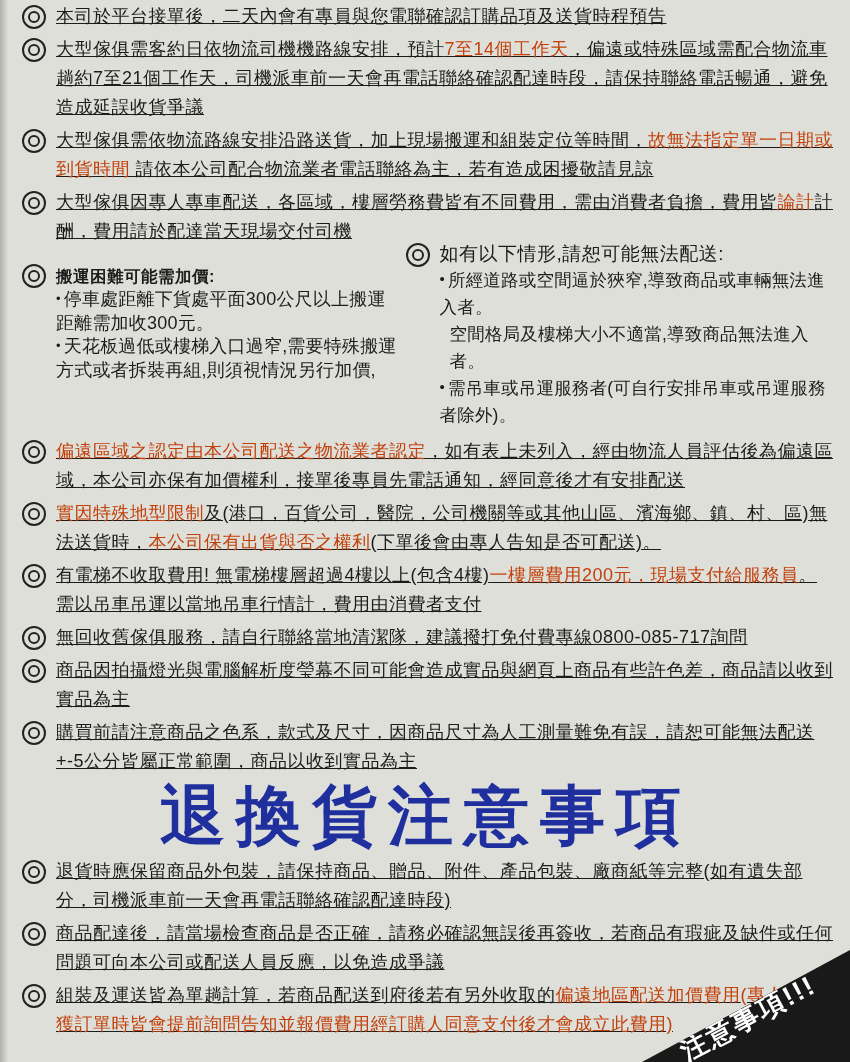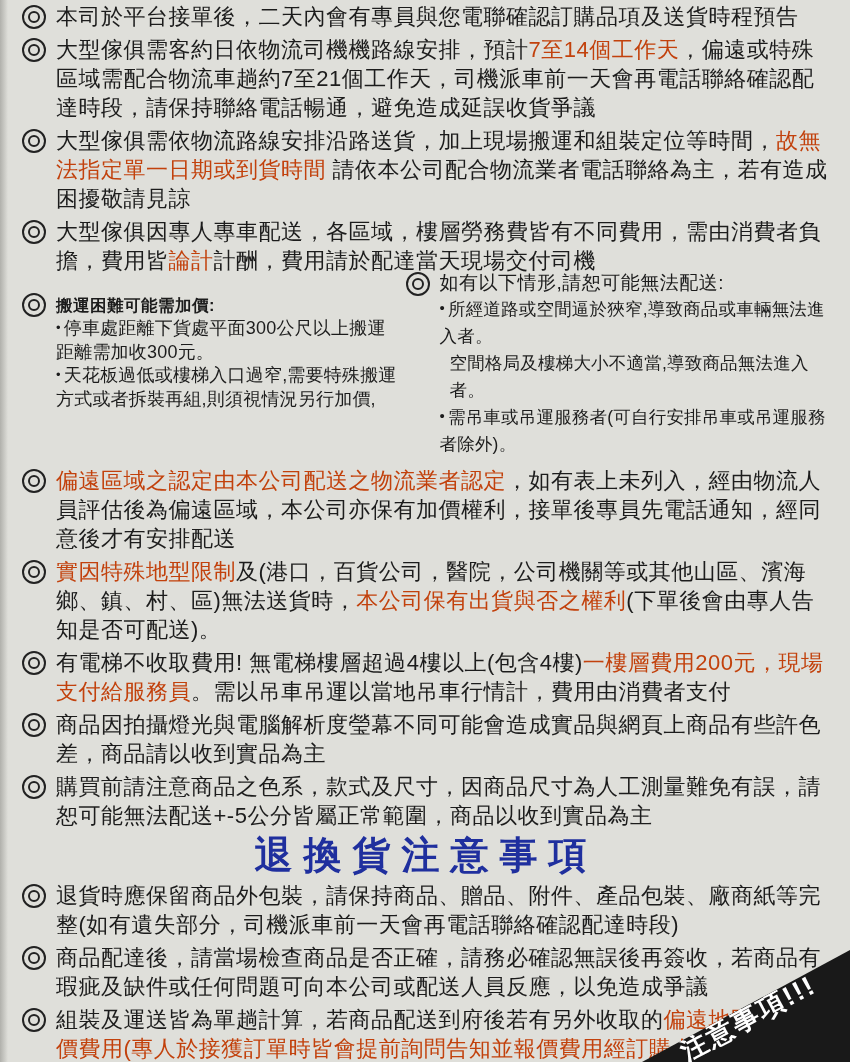--- a/index.html
+++ b/index.html
@@ -13,32 +13,32 @@
     content:"";position:absolute;left:0;top:0;bottom:0;width:8px;
     background:linear-gradient(to right, rgba(120,120,115,.45), rgba(120,120,115,0));
     pointer-events:none;
   }
   .page{position:relative;width:850px;height:1062px;padding:2px 16px 0 18px;box-sizing:border-box;}
   .title{
     text-align:center;font-weight:bold;margin:0;
     line-height:1.12;letter-spacing:11px;
   }
   .title.red{color:#c6191f;font-size:55px;margin-top:2px;}
-  .title.blue{color:#1f2f9e;font-size:38px;margin-top:2px;margin-bottom:4px;}
+  .title.blue{color:#1f2f9e;font-size:65px;margin-top:2px;margin-bottom:4px;}
   .item{display:flex;align-items:flex-start;margin:0 0 4px 0;}
   .bullet{
     flex:none;width:24px;height:24px;border:2px solid #222;border-radius:50%;
     display:flex;align-items:center;justify-content:center;
     margin:3px 10px 0 4px;background:transparent;box-sizing:border-box;
   }
   .bullet::after{
     content:"";width:12px;height:12px;border:2px solid #222;border-radius:50%;box-sizing:border-box;
   }
   .item-text{
-    font-size:22px;line-height:29px;letter-spacing:.5px;
+    font-size:18px;line-height:29px;letter-spacing:.5px;text-decoration:underline;
   }
   .c-red{color:#c2410c;}
   
   .two-col{display:flex;align-items:flex-start;margin:-2px 0 4px 0;}
   .col-left{width:47%;margin-top:16px;}
   .col-right{width:53%;margin-top:-8px;}
   .col-left .bullet{margin-top:0;}
   .sub-head{font-size:16.5px;line-height:24px;font-weight:bold;letter-spacing:.5px;}
   .col-right .sub-head{font-size:19px;line-height:27px;font-weight:normal;}
   .sub-item{font-size:18px;line-height:23px;letter-spacing:.2px;padding-left:12px;}
@@ -115,20 +115,24 @@
       <div class="item">
         <span class="bullet"></span>
         <div class="item-text"><span class="c-red">實因特殊地型限制</span><span>及(港口，百貨公司，醫院，公司機關等或其他山區、濱海鄉、鎮、村、區)無法送貨時，</span><span class="c-red">本公司保有出貨與否之權利</span><span>(下單後會由專人告知是否可配送)。</span></div>
       </div>
       <div class="item">
         <span class="bullet"></span>
         <div class="item-text"><span>有電梯不收取費用! 無電梯樓層超過4樓以上(包含4樓)</span><span class="c-red">一樓層費用200元，現場支付給服務員</span><span>。需以吊車吊運以當地吊車行情計，費用由消費者支付</span></div>
       </div>
       <div class="item">
         <span class="bullet"></span>
+        <div class="item-text"><span>無回收舊傢俱服務，請自行聯絡當地清潔隊，建議撥打免付費專線0800-085-717詢問</span></div>
+      </div>
+      <div class="item">
+        <span class="bullet"></span>
         <div class="item-text"><span>商品因拍攝燈光與電腦解析度瑩幕不同可能會造成實品與網頁上商品有些許色差，商品請以收到實品為主</span></div>
       </div>
       <div class="item">
         <span class="bullet"></span>
         <div class="item-text"><span>購買前請注意商品之色系，款式及尺寸，因商品尺寸為人工測量難免有誤，請恕可能無法配送+-5公分皆屬正常範圍，商品以收到實品為主</span></div>
       </div>
     </div>
 
   <h1 class="title blue">退換貨注意事項</h1>
 

